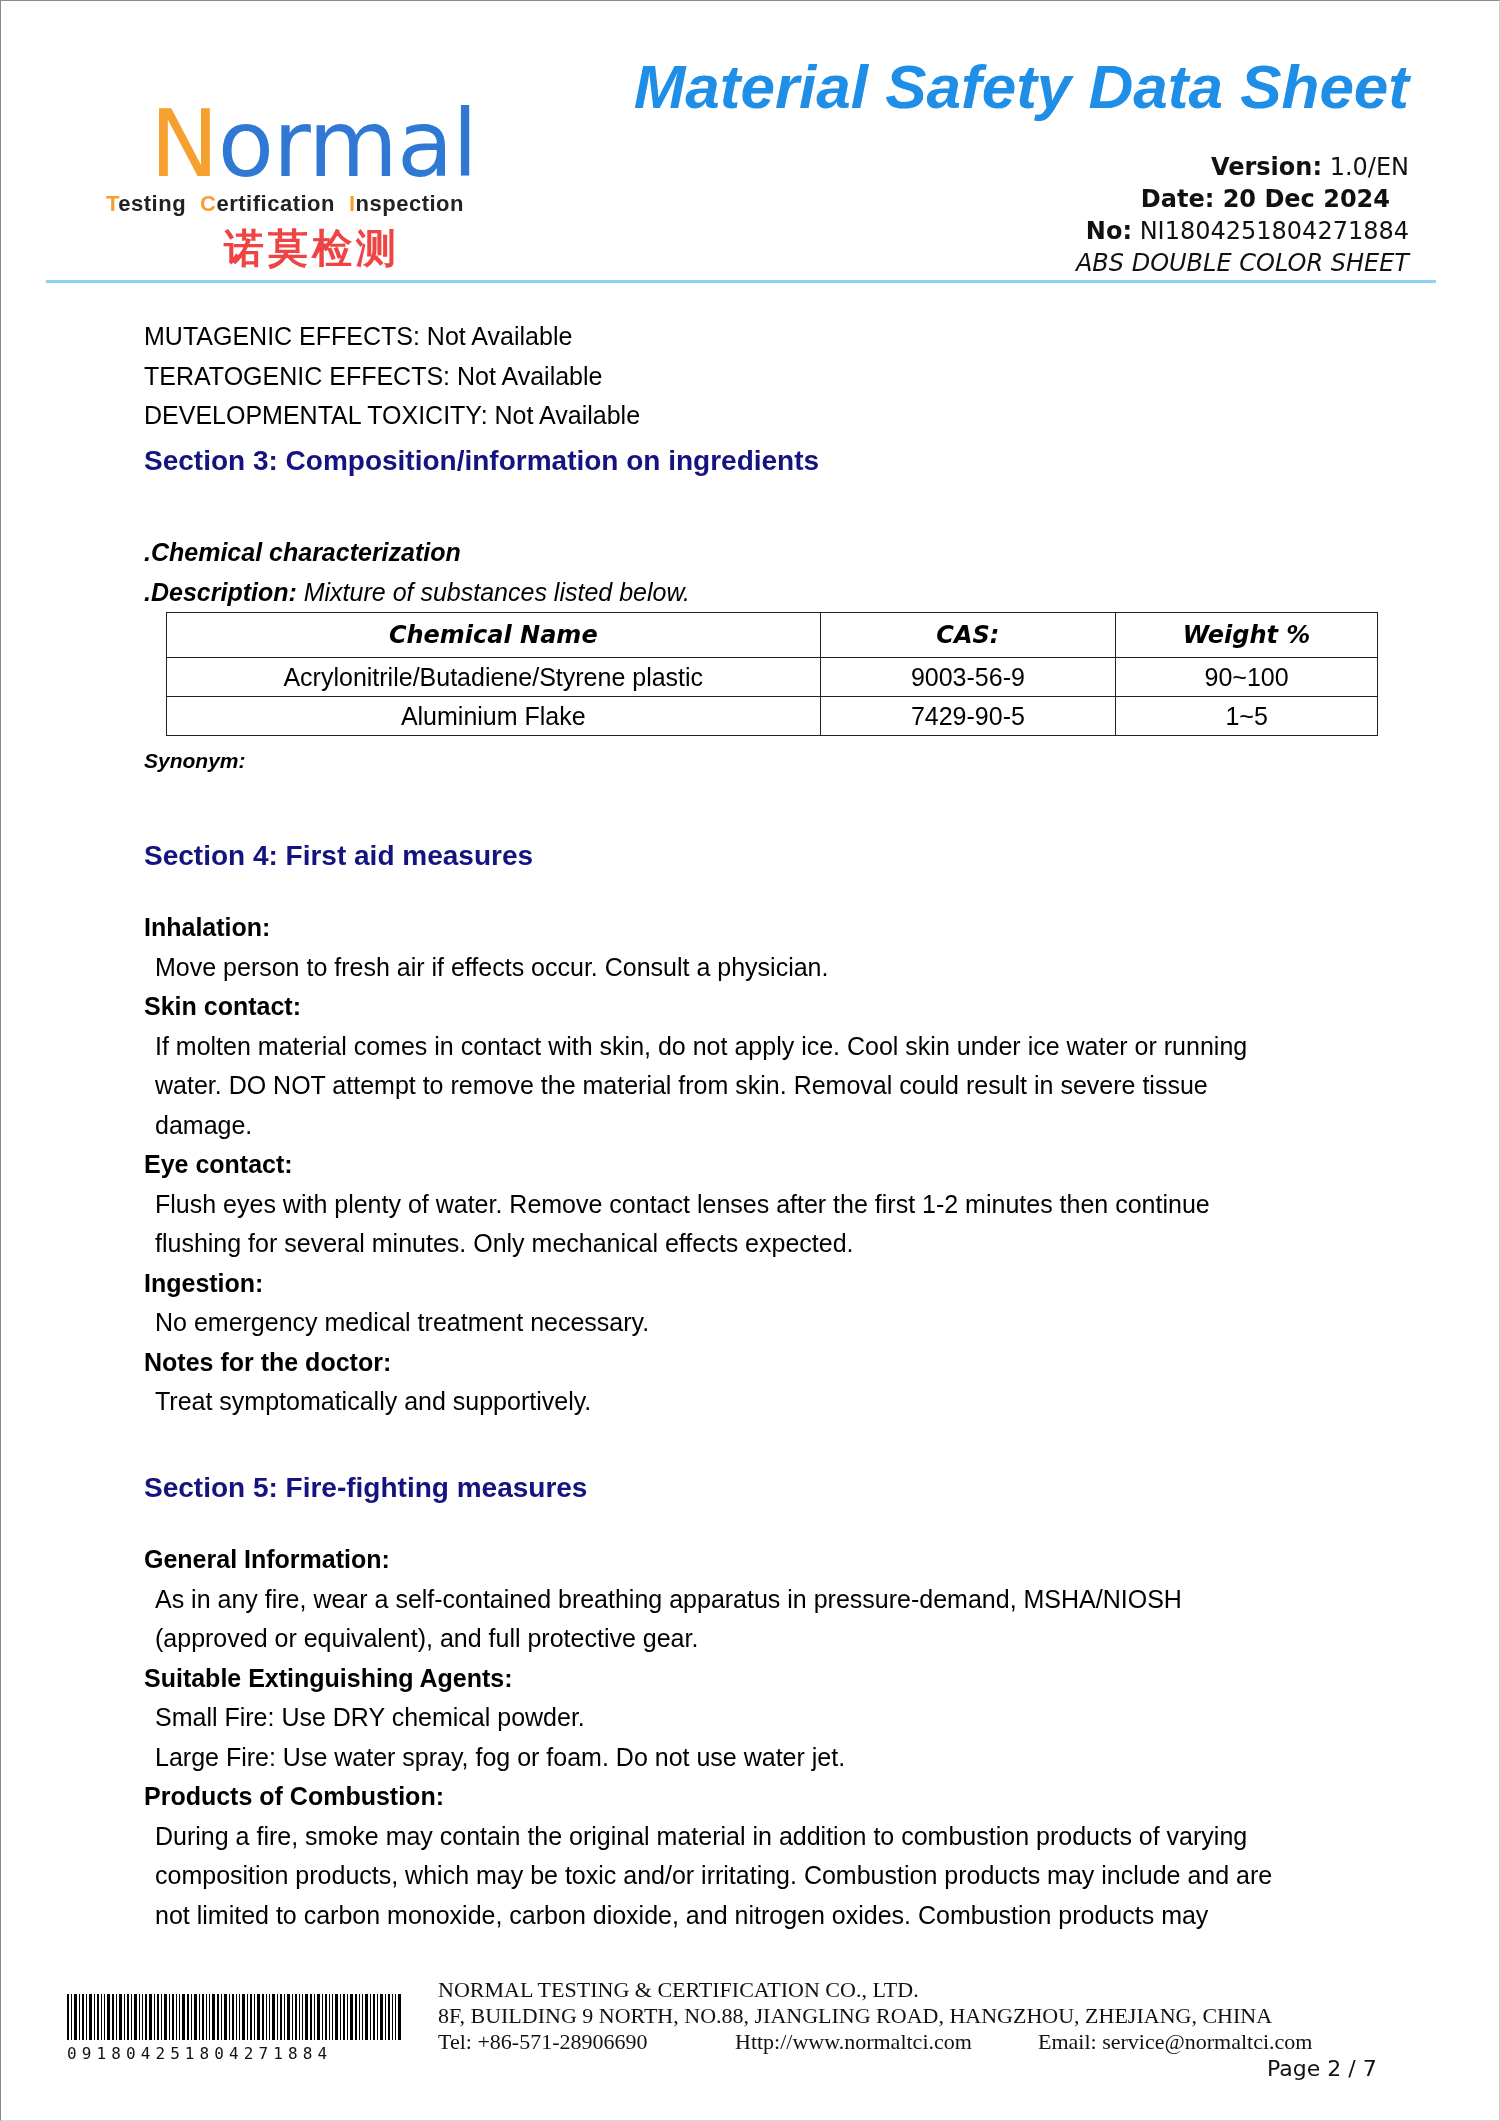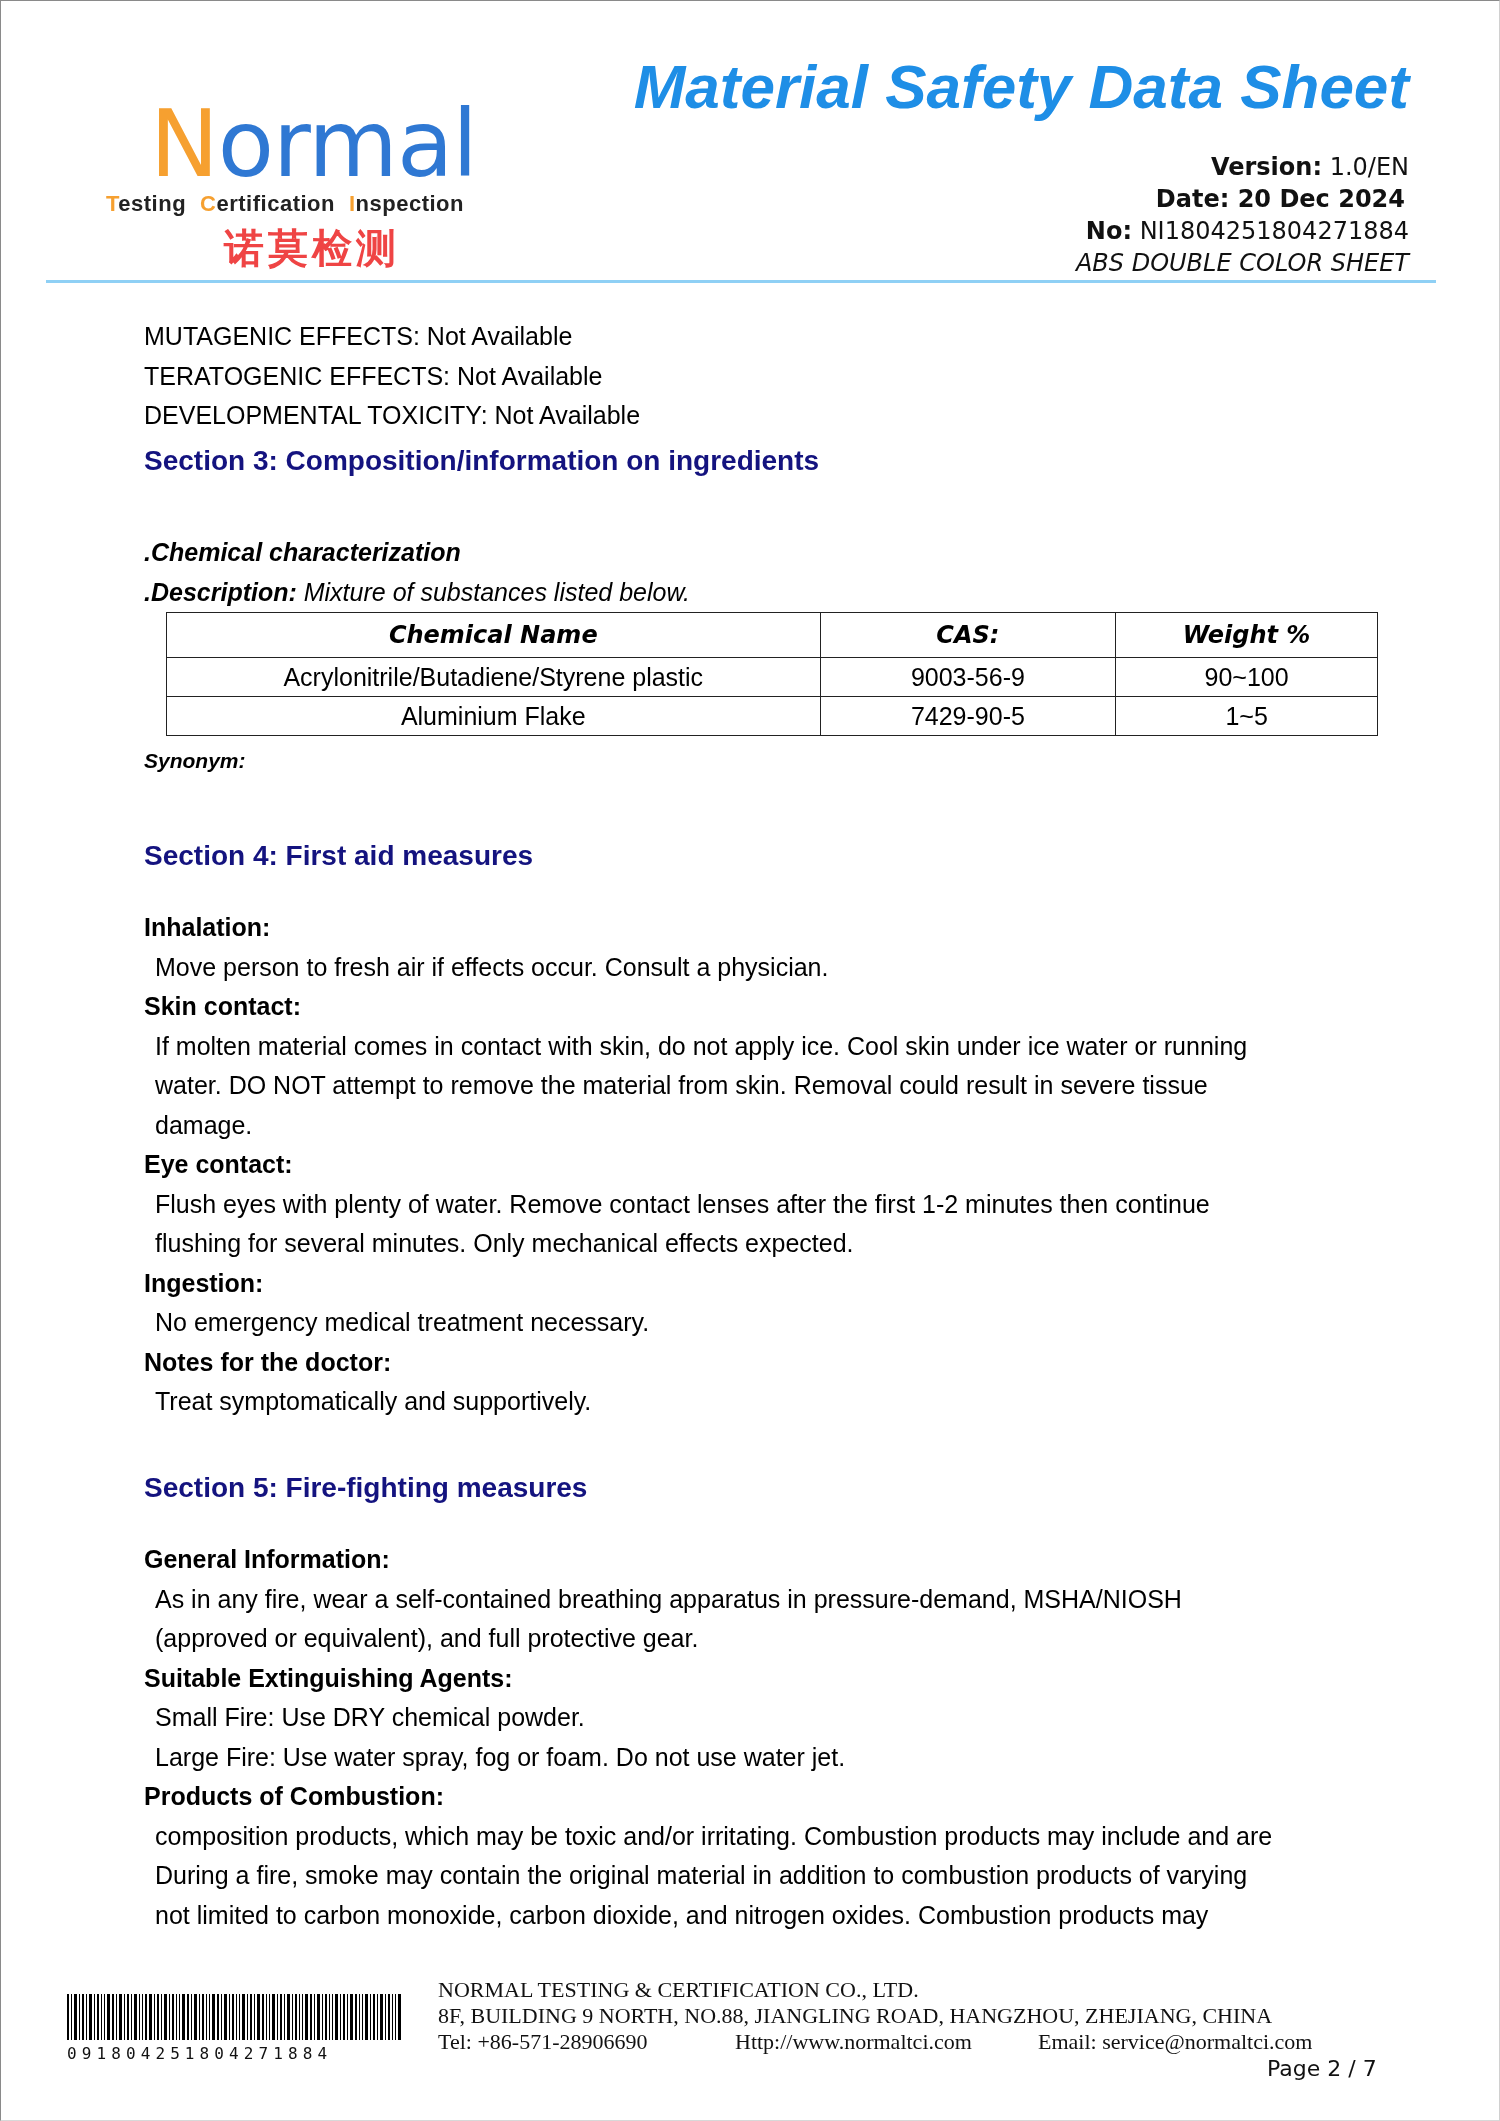--- a/index.html
+++ b/index.html
@@ -19,21 +19,21 @@
   .logo-tagline .gap { display: inline-block; width: 14px; }
   .logo-cn { position: absolute; left: 118px; top: 122px; font-size: 40px; color: #ef4444;
              letter-spacing: 4px; font-family: "DejaVu Sans", sans-serif; font-weight: bold; }
 
   .title { position: absolute; right: 90px; top: 50px; font-family: "Liberation Sans", sans-serif;
            font-size: 62px; font-weight: bold; font-style: italic; color: #1e8ee6; white-space: nowrap; }
 
   .meta { position: absolute; right: 90px; top: 150px; text-align: right; font-family: "DejaVu Sans", sans-serif;
           font-size: 24px; line-height: 32px; color: #111; }
   .meta .lbl { font-weight: bold; }
-  .meta .date-row { margin-right: 4px; font-weight: bold; }
+  .meta .date-row { margin-right: 19px; font-weight: bold; }
   .meta .product { font-style: italic; }
 
   .header-rule { position: absolute; left: 45px; top: 279px; width: 1390px; height: 3px; background: #8fd0f5; }
 
   
   .content { position: absolute; left: 143px; top: 316px; width: 1200px; }
   .line { font-size: 25px; line-height: 39.5px; white-space: nowrap; }
   .sec-head { font-size: 28px; font-weight: bold; color: #14137f; line-height: 40px; }
   .sub-bi { font-size: 25px; font-weight: bold; font-style: italic; line-height: 39.5px; }
   .desc-val { font-weight: normal; }
@@ -142,22 +142,22 @@
     <div class="sec-head">Section 5: Fire-fighting measures</div>
   </div>
   <div class="content" style="top:1539px;">
     <div class="label-b">General Information:</div>
     <div class="para">As in any fire, wear a self-contained breathing apparatus in pressure-demand, MSHA/NIOSH</div>
     <div class="para">(approved or equivalent), and full protective gear.</div>
     <div class="label-b">Suitable Extinguishing Agents:</div>
     <div class="para">Small Fire: Use DRY chemical powder.</div>
     <div class="para">Large Fire: Use water spray, fog or foam. Do not use water jet.</div>
     <div class="label-b">Products of Combustion:</div>
+    <div class="para">During a fire, smoke may contain the original material in addition to combustion products of varying</div>
     <div class="para">composition products, which may be toxic and/or irritating. Combustion products may include and are</div>
-    <div class="para">During a fire, smoke may contain the original material in addition to combustion products of varying</div>
     <div class="para">not limited to carbon monoxide, carbon dioxide, and nitrogen oxides. Combustion products may</div>
   </div>
 
   <svg class="barcode" viewBox="0 0 336 46" preserveAspectRatio="none">
     <g fill="#000">
       <rect x="0" y="0" width="2" height="46"></rect>
         <rect x="4" y="0" width="1" height="46"></rect>
         <rect x="7" y="0" width="3" height="46"></rect>
       <rect x="12" y="0" width="1" height="46"></rect>
         <rect x="15" y="0" width="2" height="46"></rect>

